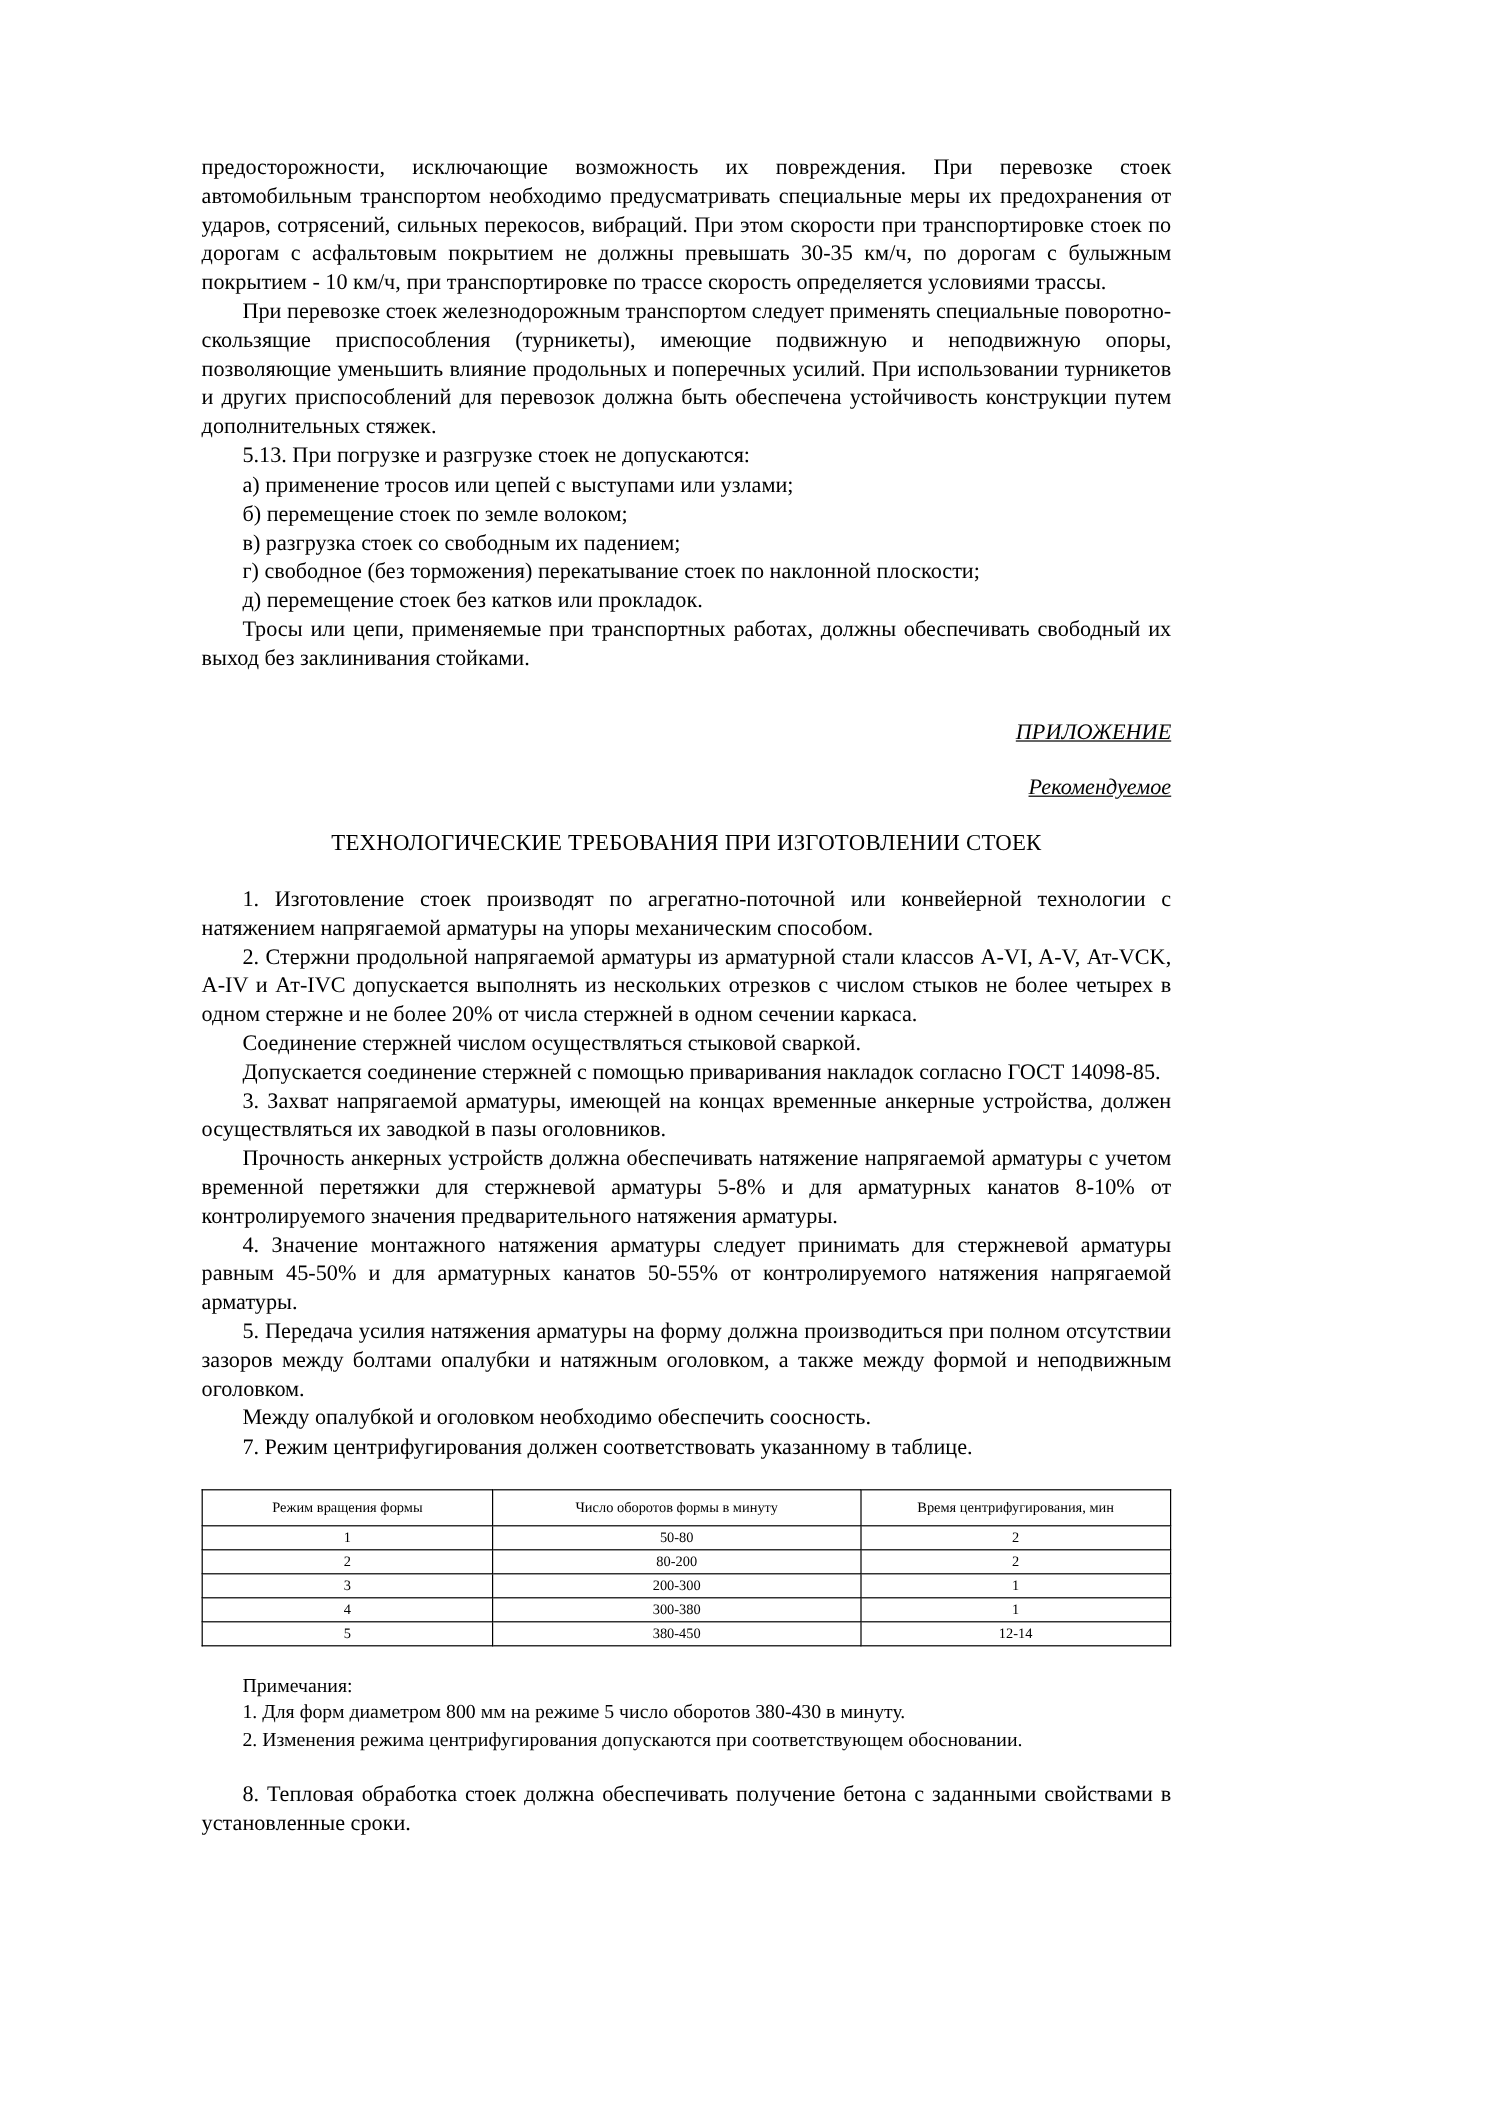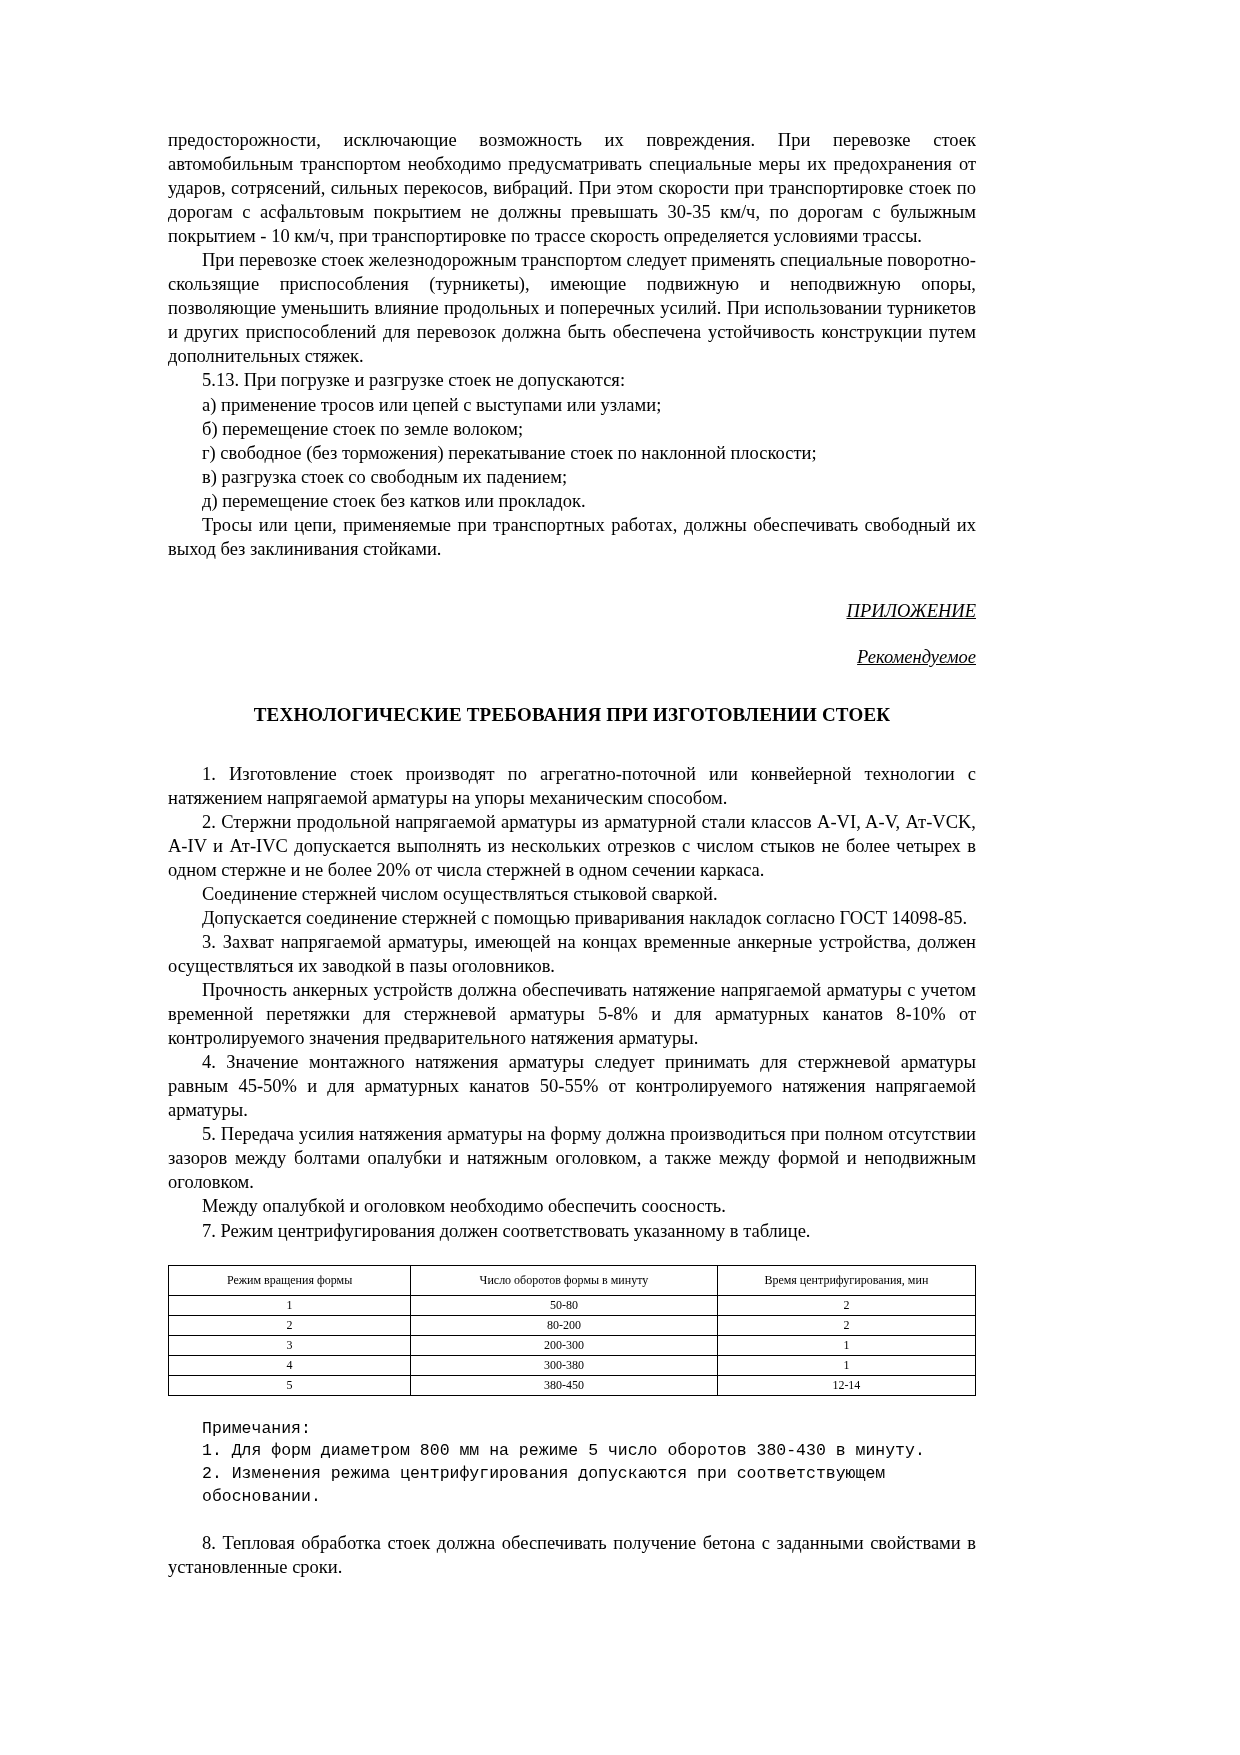--- a/index.html
+++ b/index.html
@@ -36,24 +36,24 @@
   .spacer-md { height: 22px; }
   .right-italic {
     text-align: right;
     font-style: italic;
     font-size: 18.5px;
     line-height: 1.3;
     text-decoration: underline;
   }
   .doc-title {
     text-align: center;
-    font-weight: bold;
+    font-weight: normal;
     font-size: 19px;
     letter-spacing: 0.2px;
-    margin: 12px;
+    margin: 0;
   }
   table.centrifuge {
     border-collapse: collapse;
     width: 100%;
     margin: 0;
     font-size: 12px;
   }
   table.centrifuge th,
   table.centrifuge td {
     border: 1px solid #000000;
@@ -69,37 +69,36 @@
   table.centrifuge tbody td {
     padding: 2px 6px;
   }
   .col-a { width: 30%; }
   .col-b { width: 38%; }
   .col-c { width: 32%; }
   .notes {
     font-size: 16.5px;
     line-height: 1.38;
     padding-left: 34px;
-    font-family: Liberation Mono, monospace;
   }
   .notes div { margin: 0; }
 </style>
 </head>
 <body>
 
 <div class="page">
 
   <div>
     <p class="noindent">предосторожности, исключающие возможность их повреждения. При перевозке стоек автомобильным транспортом необходимо предусматривать специальные меры их предохранения от ударов, сотрясений, сильных перекосов, вибраций. При этом скорости при транспортировке стоек по дорогам с асфальтовым покрытием не должны превышать 30-35 км/ч, по дорогам с булыжным покрытием - 10 км/ч, при транспортировке по трассе скорость определяется условиями трассы.</p>
     <p class="indent">При перевозке стоек железнодорожным транспортом следует применять специальные поворотно-скользящие приспособления (турникеты), имеющие подвижную и неподвижную опоры, позволяющие уменьшить влияние продольных и поперечных усилий. При использовании турникетов и других приспособлений для перевозок должна быть обеспечена устойчивость конструкции путем дополнительных стяжек.</p>
     <p class="indent">5.13. При погрузке и разгрузке стоек не допускаются:</p>
     <p class="indent">а) применение тросов или цепей с выступами или узлами;</p>
     <p class="indent">б) перемещение стоек по земле волоком;</p>
+    <p class="indent">в) разгрузка стоек со свободным их падением;</p>
     <p class="indent">г) свободное (без торможения) перекатывание стоек по наклонной плоскости;</p>
-    <p class="indent">в) разгрузка стоек со свободным их падением;</p>
     <p class="indent">д) перемещение стоек без катков или прокладок.</p>
     <p class="indent">Тросы или цепи, применяемые при транспортных работах, должны обеспечивать свободный их выход без заклинивания стойками.</p>
   </div>
 
   <div class="spacer-lg"></div>
 
   <div class="right-italic">ПРИЛОЖЕНИЕ</div>
 
   <div class="spacer-md"></div>
 

